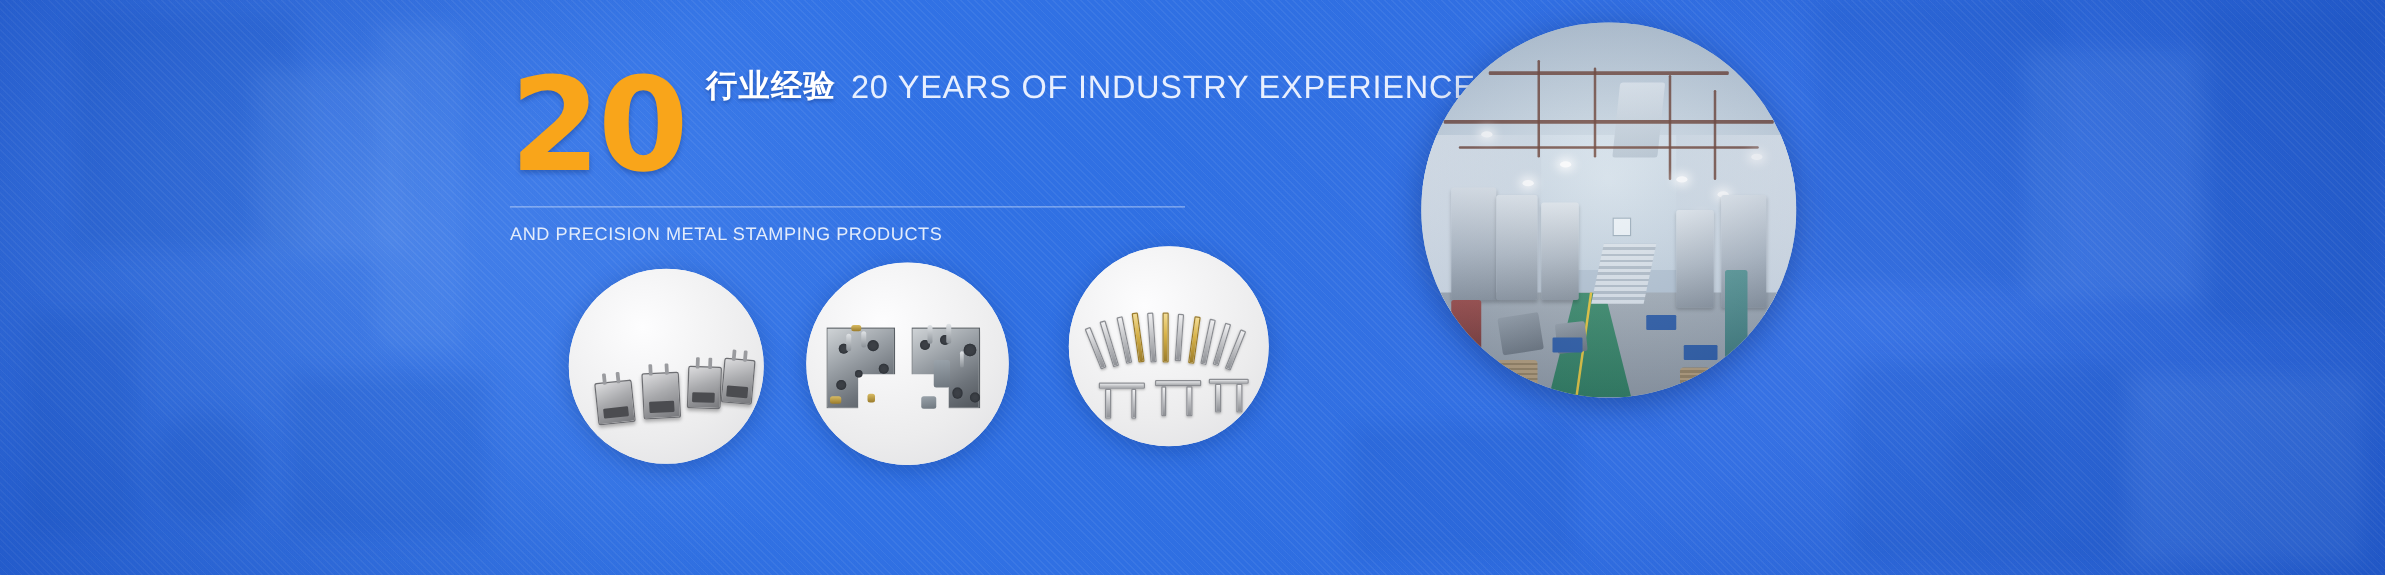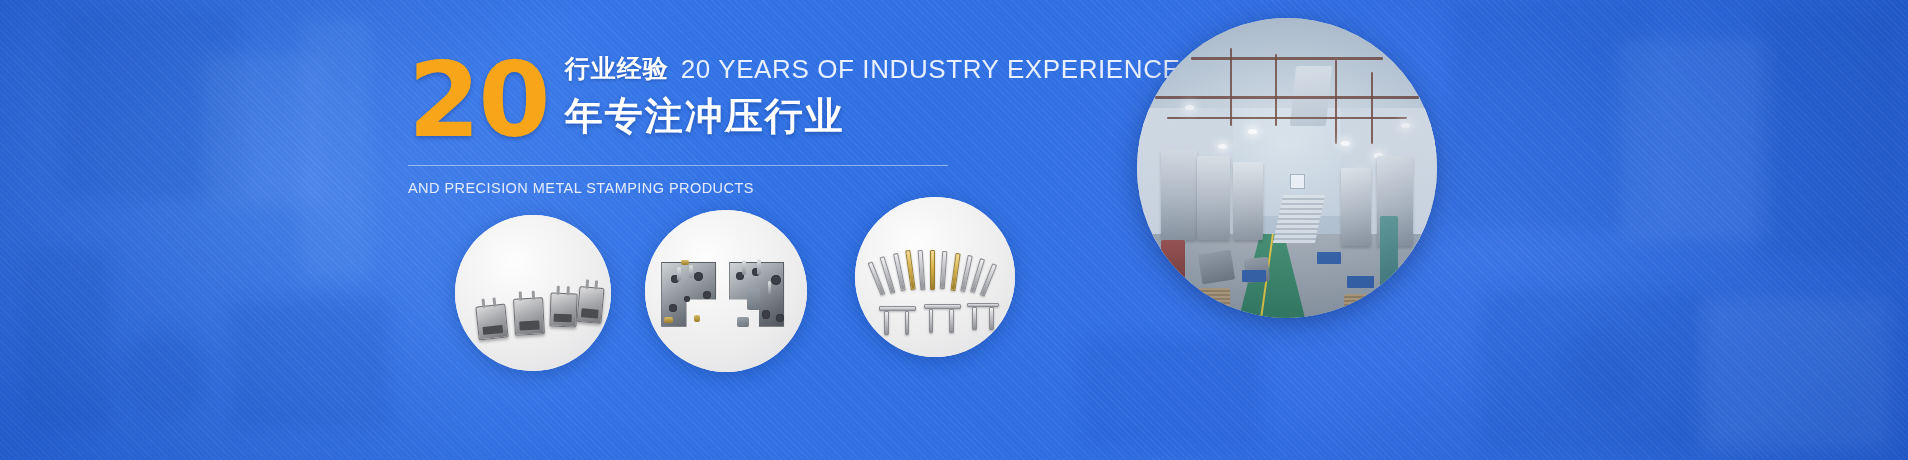--- a/index.html
+++ b/index.html
@@ -195,21 +195,20 @@
 
     <div class="headline-row">
       <div class="big20">20</div>
 
       <div class="headline-text">
         <div class="line1">
           <span class="cn-small">行业经验</span>
           <span class="en-big">20 YEARS OF INDUSTRY EXPERIENCE</span>
         </div>
         <div class="line2">
-          <span class="cn-big">年专注冲压行业</span>
         </div>
       </div>
     </div>
 
     <div class="divider"></div>
 
     <div class="subtitle">
       <div>AND PRECISION METAL STAMPING PRODUCTS</div>
     </div>
   </div>

